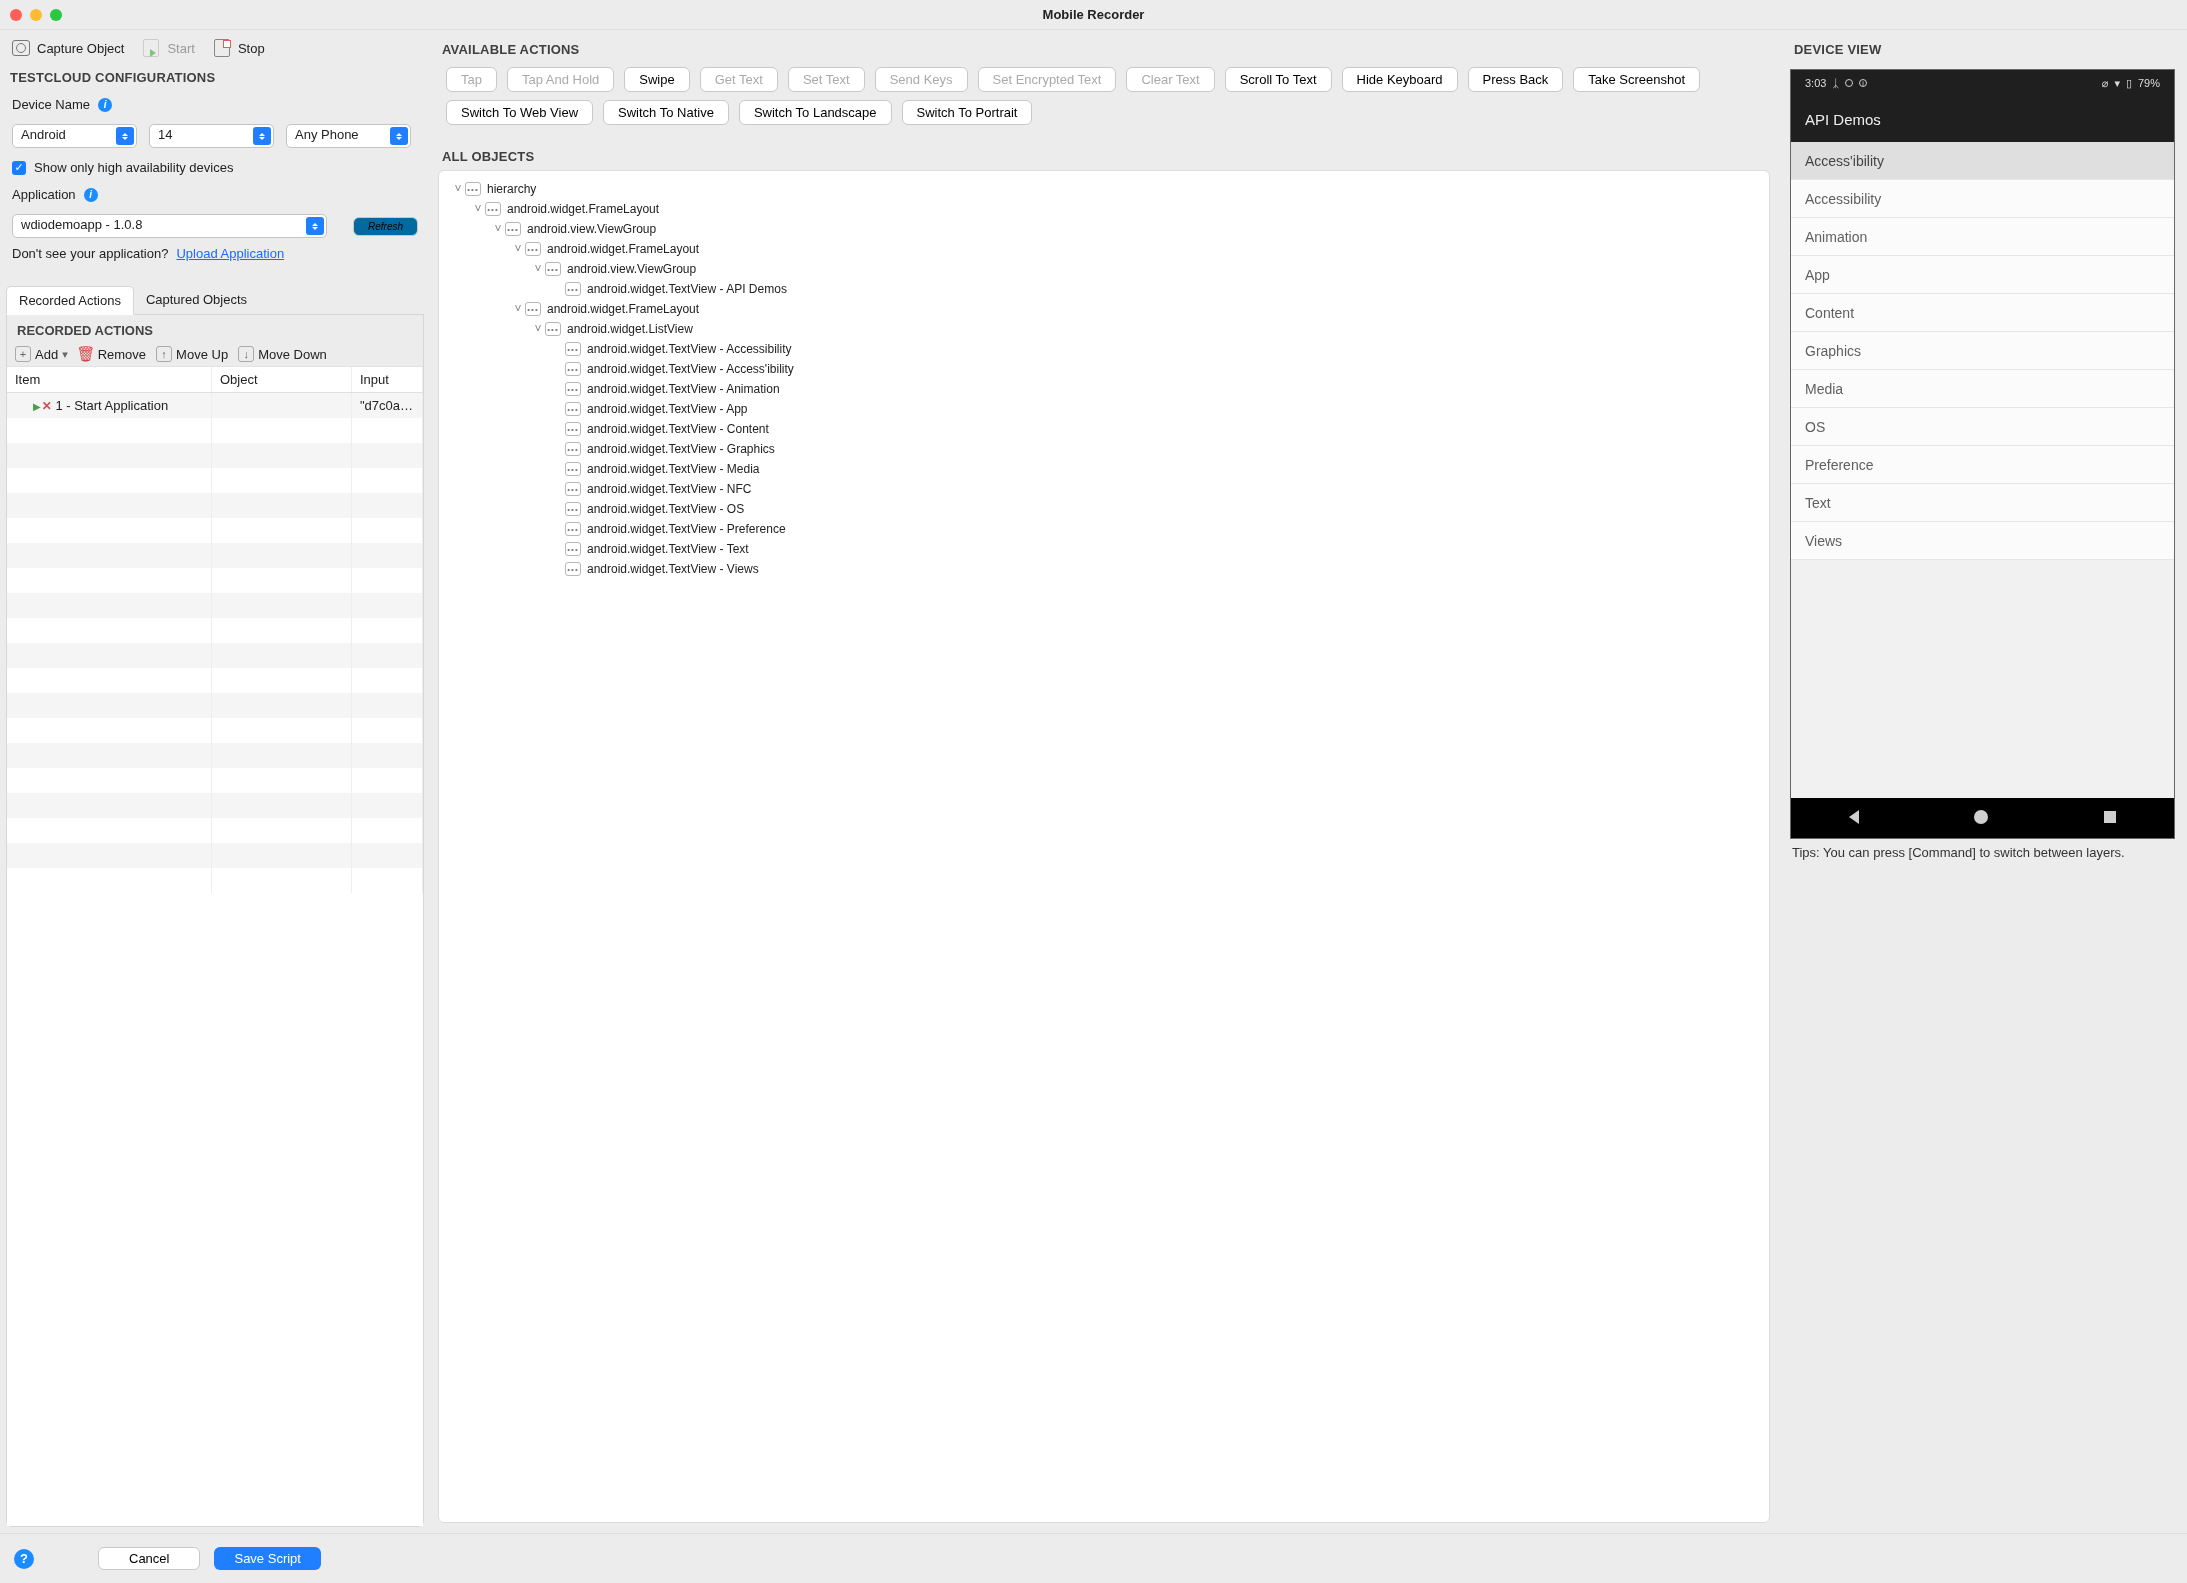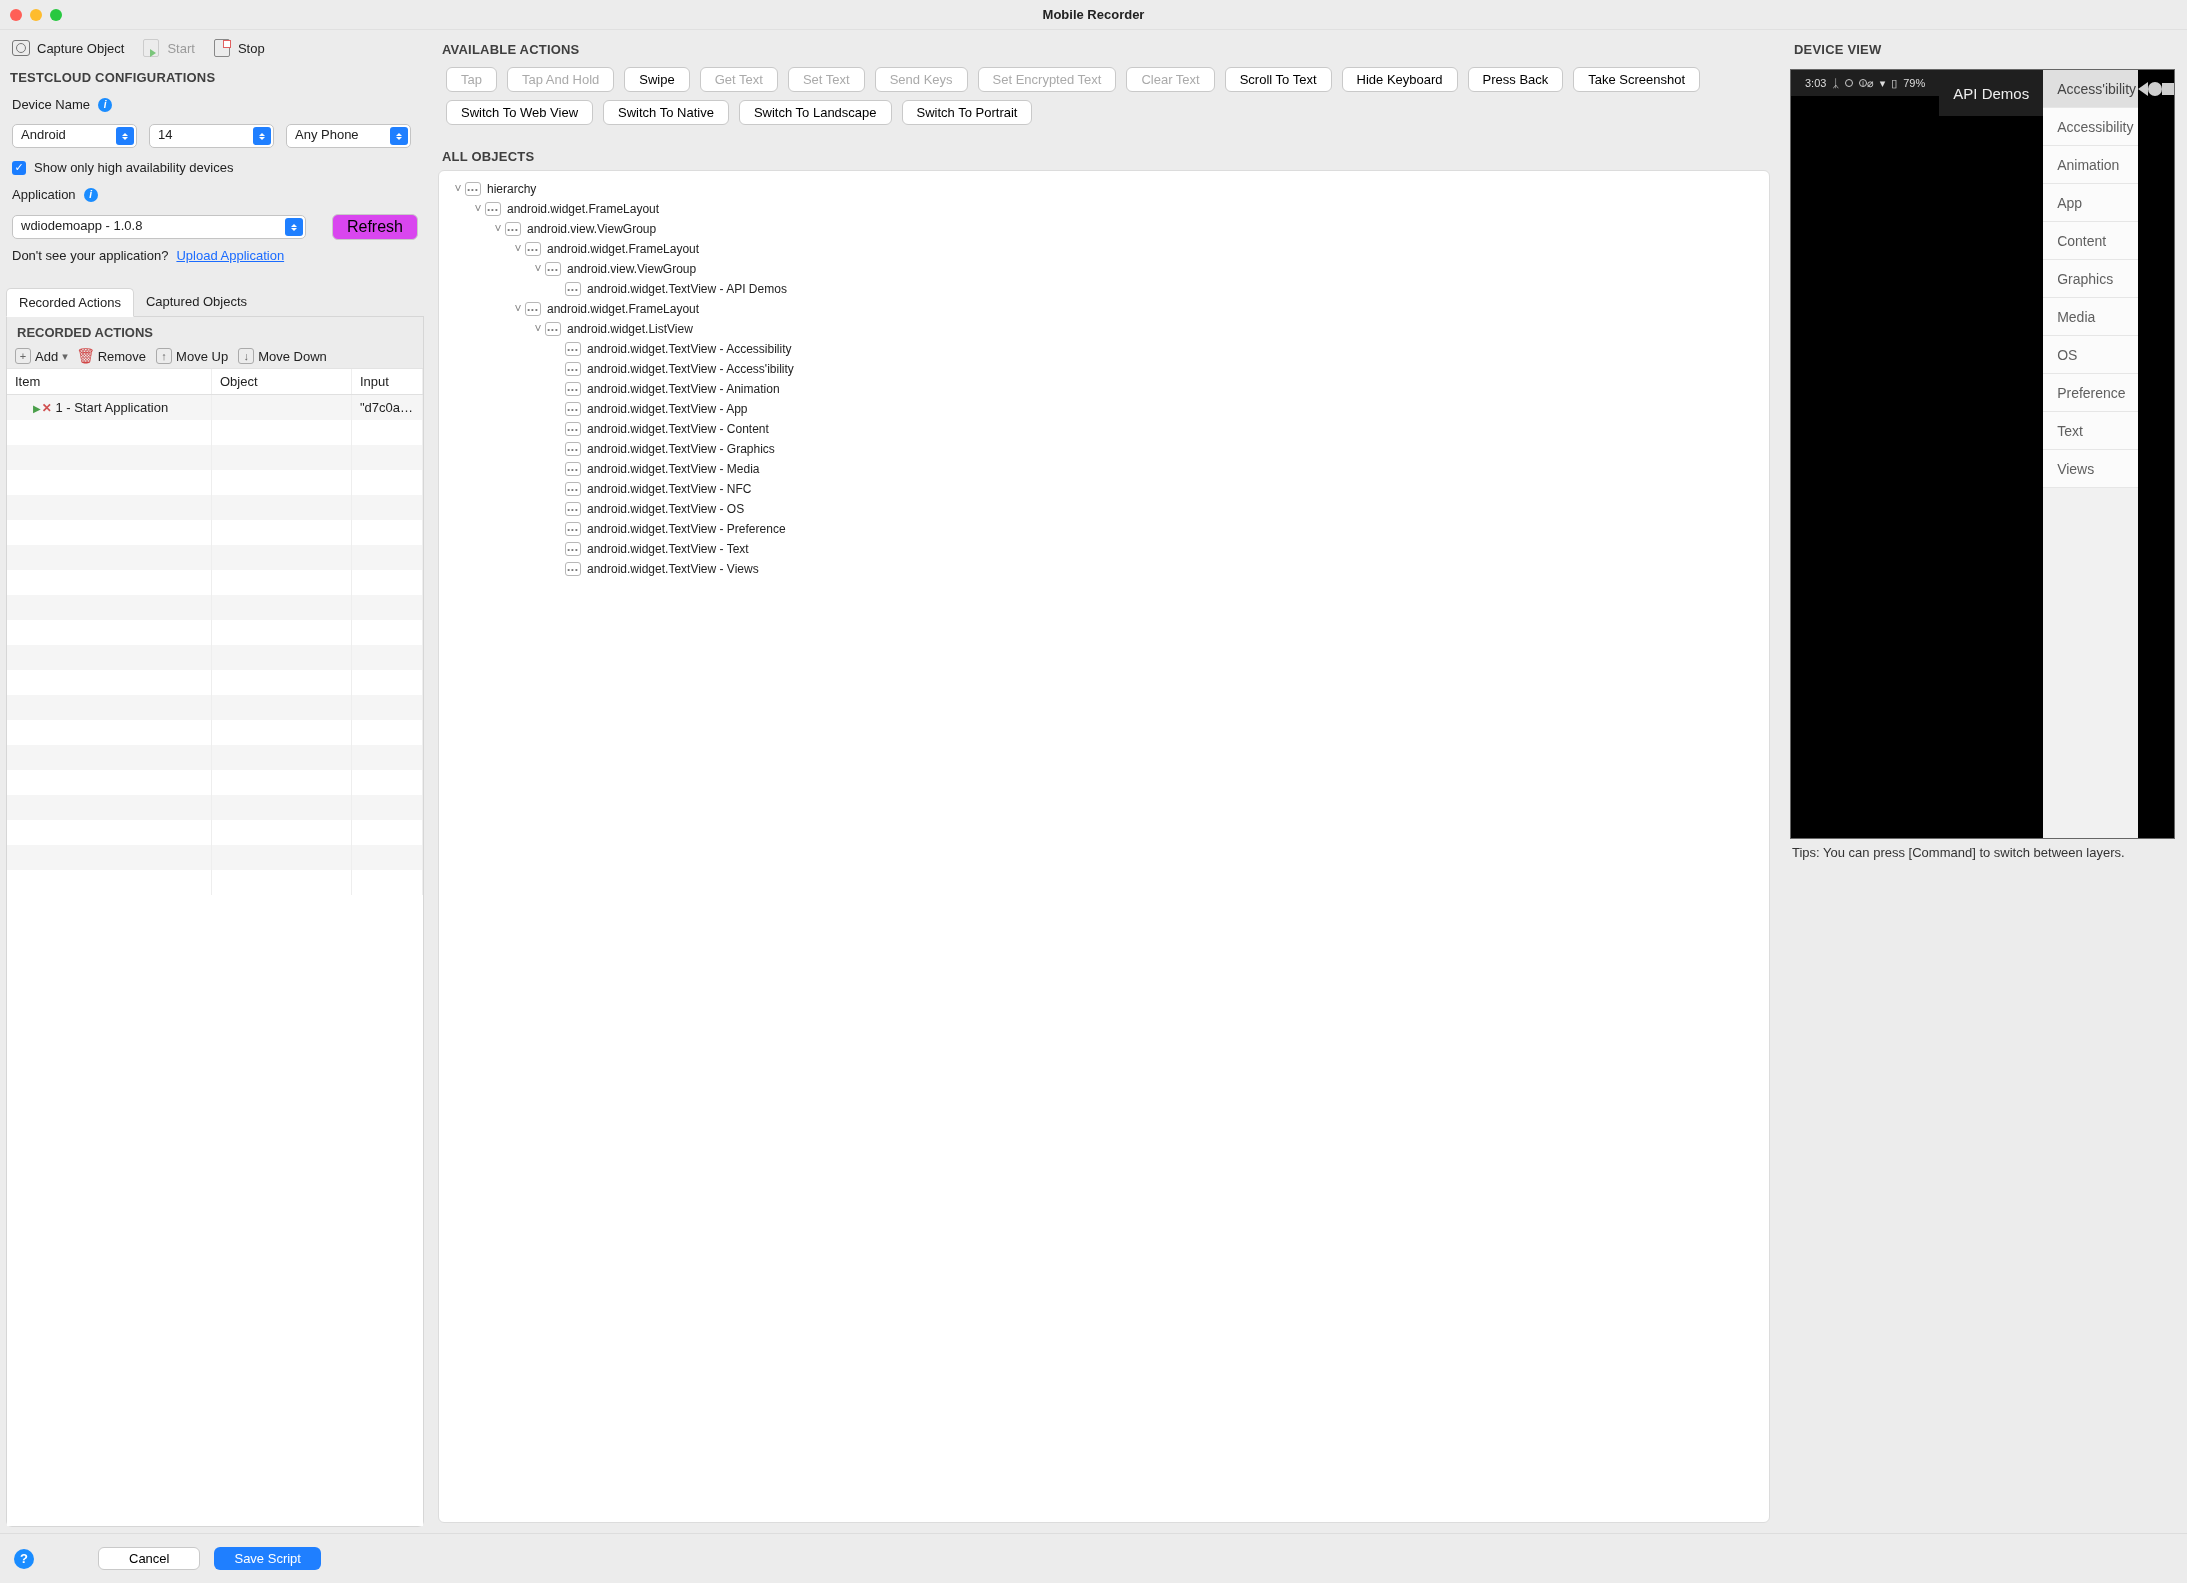--- a/index.html
+++ b/index.html
@@ -34,21 +34,21 @@
 .form-row { display: flex; align-items: center; gap: 8px; padding: 6px 12px; }
 .form-row label { font-size: 13px; }
 .info-icon { width: 14px; height: 14px; border-radius: 50%; background: #1a8cff; color: #fff; font-size: 10px; font-weight: 700; display: inline-flex; align-items: center; justify-content: center; font-style: italic; }
 .select { background: #fff; border: 1px solid #c4c4c4; border-radius: 5px; height: 24px; padding: 2px 22px 2px 8px; font-size: 13px; position: relative; min-width: 90px; }
 .sel-arrow { position: absolute; right: 2px; top: 2px; width: 18px; height: 18px; background: #1f7fff; border-radius: 3px; display: flex; flex-direction: column; align-items: center; justify-content: center; gap: 0; }
 .sel-arrow::before { content: ""; width: 0; height: 0; border-left: 3px solid transparent; border-right: 3px solid transparent; border-bottom: 3px solid #fff; margin-bottom: 1px; }
 .sel-arrow::after { content: ""; width: 0; height: 0; border-left: 3px solid transparent; border-right: 3px solid transparent; border-top: 3px solid #fff; }
 .checkbox { width: 14px; height: 14px; border-radius: 3px; background: #1a7dff; display: inline-flex; align-items: center; justify-content: center; color: #fff; font-size: 11px; }
 .app-row { display: flex; gap: 26px; padding: 6px 12px; align-items: center; }
 .app-select { flex: 1; }
-.btn { background: #d946ef; border: 1px solid #c9c9c9; border-radius: 6px; padding: 3px 14px; font-size: 16px; cursor: pointer; }
+.btn { background: #0369a1; border: 1px solid #c9c9c9; border-radius: 6px; padding: 3px 14px; font-size: 10px; cursor: pointer; font-style: italic; }
 .link { color: #1a6bff; text-decoration: underline; cursor: pointer; }
 
 .tabs { display: flex; padding: 12px 0 0 0; border-bottom: 1px solid #d6d6d6; margin: 0 0 0 0; }
 .tab { padding: 6px 12px; font-size: 13px; cursor: pointer; position: relative; top: 1px; }
 .tab.active { background: #fff; border: 1px solid #d6d6d6; border-bottom: 1px solid #fff; border-top-left-radius: 5px; border-top-right-radius: 5px; }
 .tab-panel { background: #fff; border: 1px solid #d6d6d6; border-top: none; flex: 1; display: flex; flex-direction: column; margin: 0 0 0 0; border-radius: 0 0 6px 6px; min-height: 0; }
 .panel-head { font-weight: 700; padding: 8px 10px 4px 10px; font-size: 13px; color: #444; background:#ececec; }
 .panel-toolbar { display: flex; gap: 10px; padding: 4px 8px; align-items: center; border-bottom: 1px solid #e3e3e3; background:#ececec; }
 .mini-btn { display: flex; align-items: center; gap: 4px; cursor: pointer; font-size: 13px; }
 .mini-icon { width: 16px; height: 16px; border: 1px solid #aaa; border-radius: 3px; display: inline-flex; align-items: center; justify-content: center; font-size: 11px; color: #666; }
@@ -69,21 +69,21 @@
 .action-btn { background: #fff; border: 1px solid #c9c9c9; border-radius: 6px; padding: 4px 14px; font-size: 13px; cursor: pointer; white-space: nowrap; }
 .action-btn.disabled { color: #aaa; cursor: default; }
 
 .tree-box { flex: 1; background: #fff; border: 1px solid #dcdcdc; border-radius: 6px; padding: 8px 6px; overflow: auto; min-height: 0; margin-bottom: 10px; }
 .tree-row { display: flex; align-items: center; height: 20px; white-space: nowrap; font-size: 12px; }
 .chev { width: 14px; display: inline-flex; justify-content: center; color: #888; cursor: pointer; }
 .chev.open::before { content: "˅"; font-size: 12px; }
 .chev.space::before { content: ""; }
 .dots { width: 16px; height: 14px; border: 1px solid #b7b7b7; border-radius: 3px; display: inline-flex; align-items: center; justify-content: center; font-size: 4px; letter-spacing: 1px; color: #777; margin-right: 6px; flex-shrink:0; }
 .dots::before { content: "•••"; font-size: 8px; }
-.phone { background: #000; margin-top: 6px; border: 1px solid #666; display: flex; flex-direction: row; height: 770px; }
+.phone { background: #000; margin-top: 6px; border: 1px solid #666; display: flex; flex-direction: column; height: 770px; }
 .statusbar { height: 26px; background: #1f1f1f; color: #ddd; display: flex; align-items: center; justify-content: space-between; padding: 0 14px; font-size: 11px; }
 .status-icons { display:flex; gap:6px; align-items:center; }
 .appbar { height: 46px; background: #1f1f1f; display: flex; align-items: center; padding: 0 14px; color: #eee; font-size: 15px; }
 .device-body { flex: 1; background: #f1f1f1; overflow: auto; }
 .d-item { height: 38px; display: flex; align-items: center; padding: 0 14px; color: #5f5f5f; font-size: 14px; border-bottom: 1px solid #e6e6e6; background:#fbfbfb; }
 .d-item.selected { background: #dfdfdf; color: #444; }
 .navbar { height: 40px; background: #000; display: flex; align-items: center; justify-content: space-around; }
 .nav-shape { color: #cfcfcf; font-size: 13px; }
 .tips { font-size: 13px; padding: 6px 2px 0 2px; color: #333; }
 

